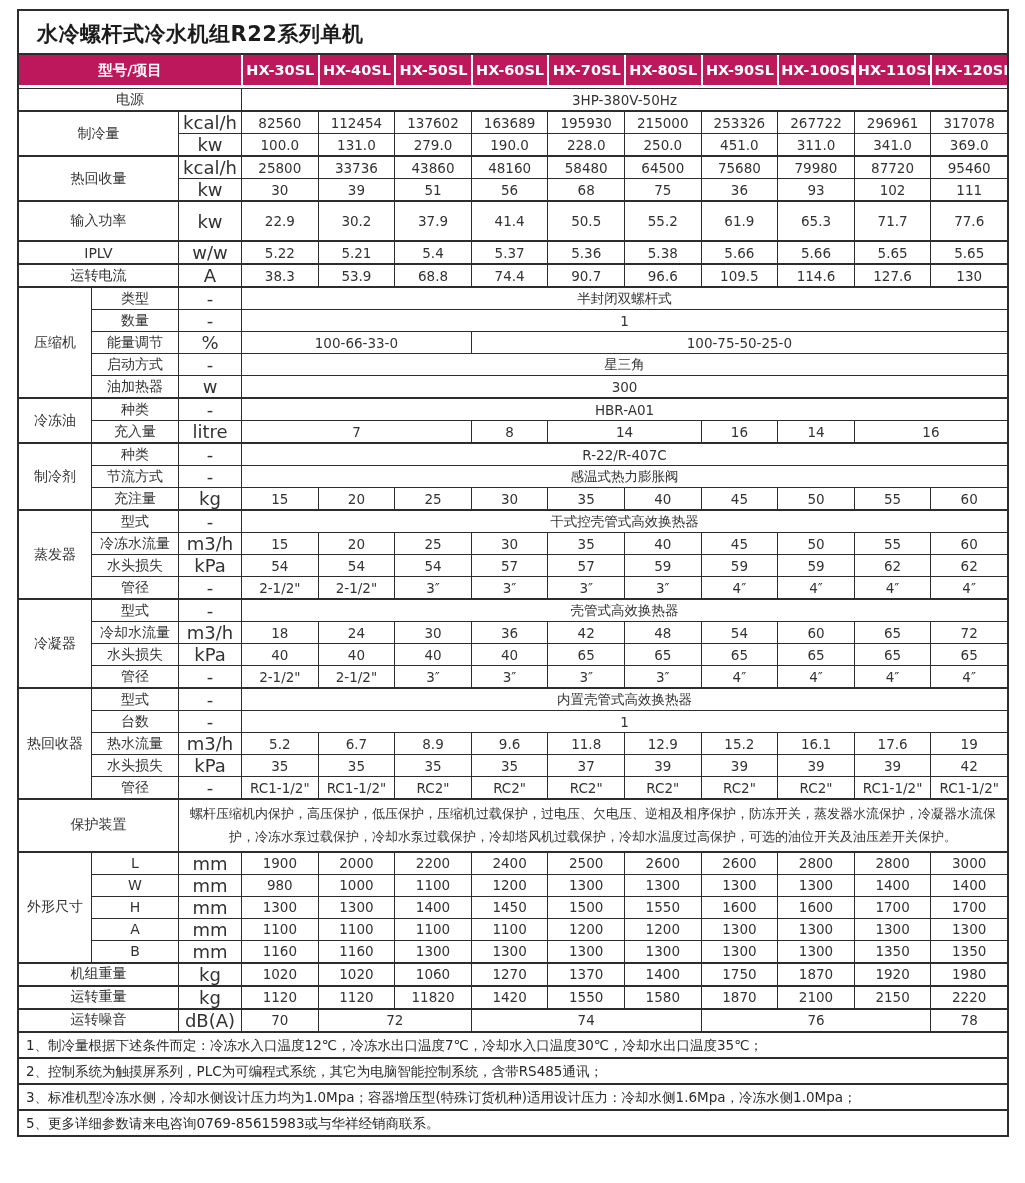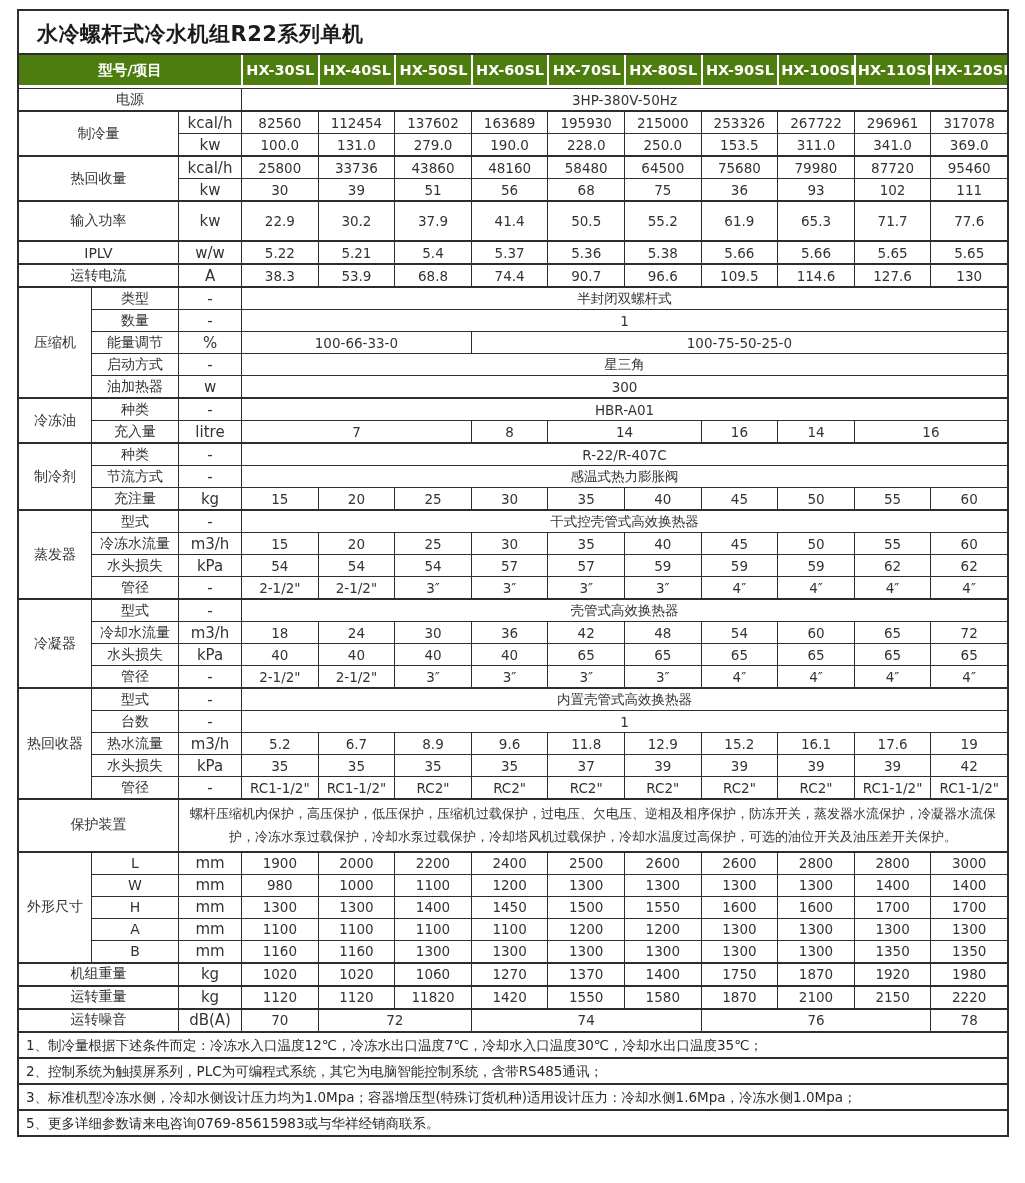--- a/index.html
+++ b/index.html
@@ -20,27 +20,27 @@
   table{border-collapse:separate;border-spacing:0;width:100%;table-layout:fixed;}
   td{
     border-left:1px solid #2d2d2d;border-top:1px solid #2d2d2d;
     text-align:center;vertical-align:middle;height:21px;
     font-size:13.5px;color:#333;padding:0 2px;overflow:hidden;
     white-space:nowrap;
   }
   td.el{border-left:none;}
   tr.thick td{border-top-width:2px;}
   tr.rh td{
-    background:#4d7c0f;color:#fff;border-left:2px solid #fff;
+    background:#be185d;color:#fff;border-left:2px solid #fff;
     border-top:none;border-bottom:3px solid #fff;height:30px;
     font-size:14.5px;font-weight:bold;
   }
   tr.rh td.el{border-left:none;}
   td.k-l,td.k-g{font-size:14px;}
-  td.k-u{font-size:15px;}
+  td.k-u{font-size:18px;}
   tr.tall td{height:38px;}
   tr.prot td{height:46px;}
   td.k-p{
     font-size:13px;line-height:1.8;padding:2px 5px;
     white-space:normal;text-align:center;
   }
   .notes{width:100%;}
   .note-head{
     border-top:2px solid #2d2d2d;padding:3px 7px;font-size:13.5px;
     font-weight:bold;color:#2a2a2a;height:17px;
@@ -104,21 +104,21 @@
           <td class="k-d">317078</td>
         </tr>
         <tr>
           <td class="k-u">kw</td>
           <td class="k-d">100.0</td>
           <td class="k-d">131.0</td>
           <td class="k-d">279.0</td>
           <td class="k-d">190.0</td>
           <td class="k-d">228.0</td>
           <td class="k-d">250.0</td>
-          <td class="k-d">153.5</td>
+          <td class="k-d">451.0</td>
           <td class="k-d">311.0</td>
           <td class="k-d">341.0</td>
           <td class="k-d">369.0</td>
         </tr>
         <tr class="thick">
           <td colspan="2" rowspan="2" class="k-l el">热回收量</td>
           <td class="k-u">kcal/h</td>
           <td class="k-d">25800</td>
           <td class="k-d">33736</td>
           <td class="k-d">43860</td>

